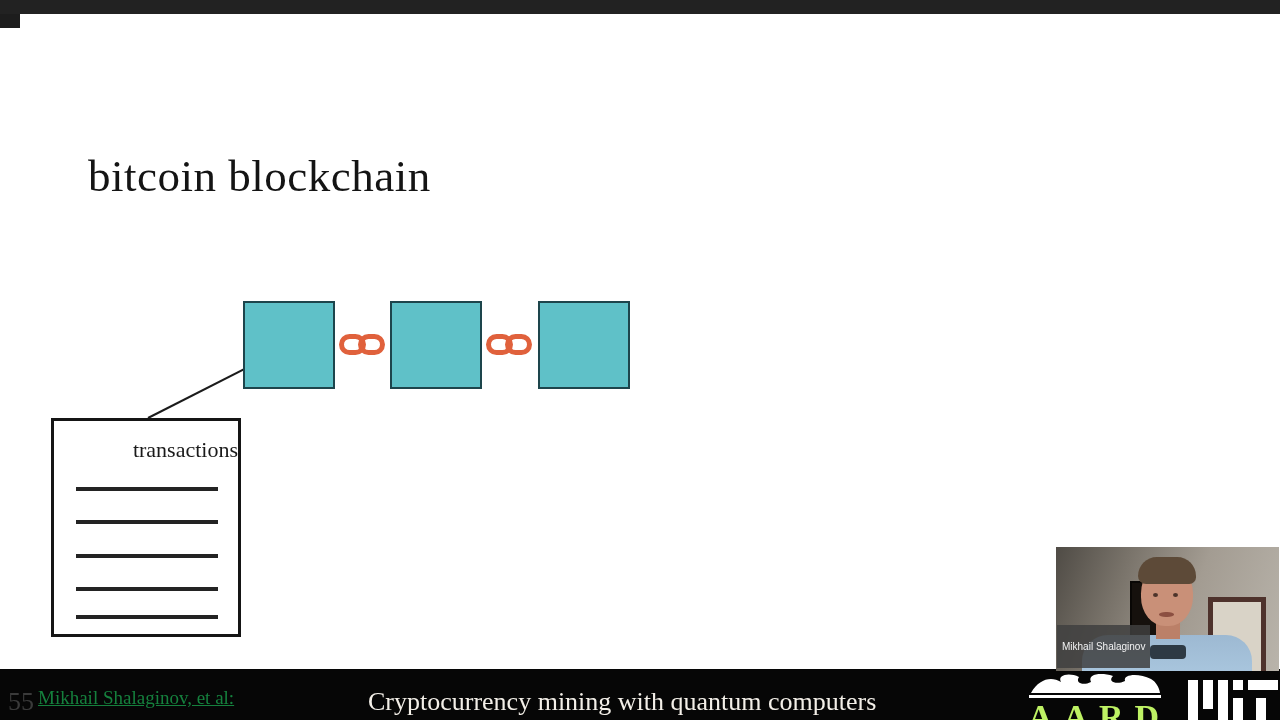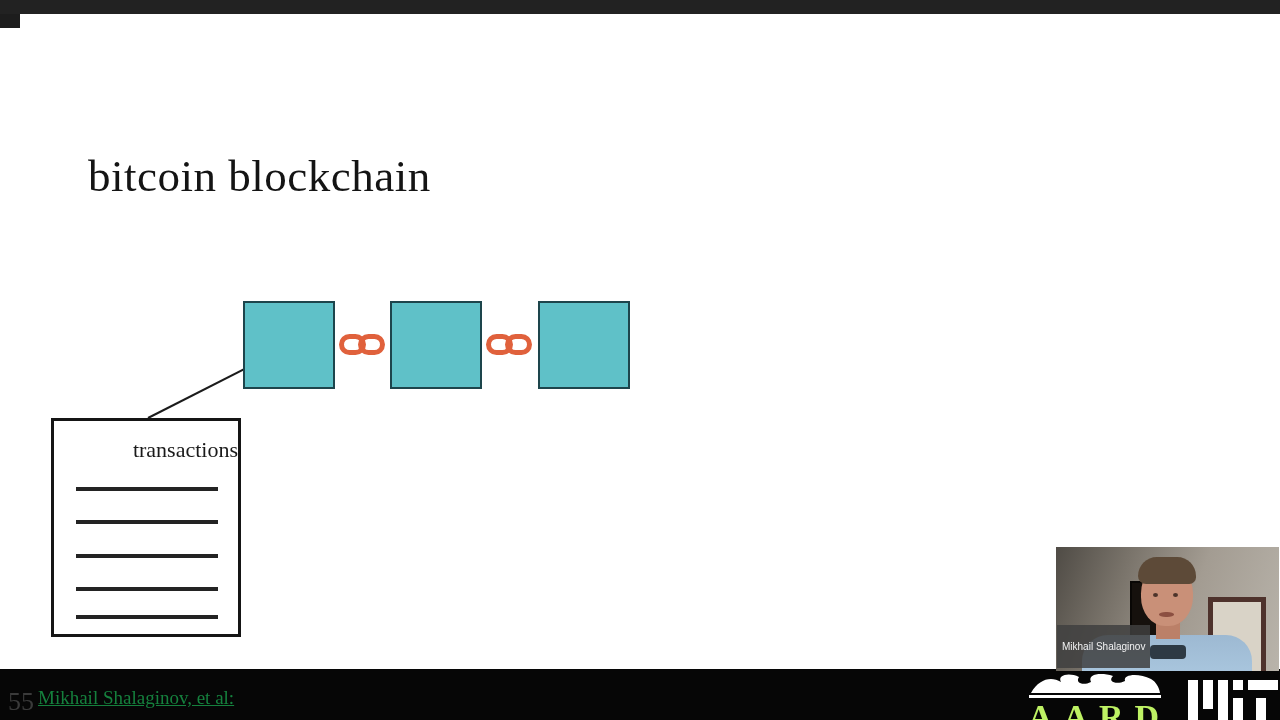--- a/index.html
+++ b/index.html
@@ -98,20 +98,21 @@
         <div class="tx-line" style="top: 99px;"></div>
         <div class="tx-line" style="top: 133px;"></div>
         <div class="tx-line" style="top: 166px;"></div>
         <div class="tx-line" style="top: 194px;"></div>
       </div>
   </div>
 
   <div class="footer">
     <div class="slide-num">55</div>
     <div class="presenter">Mikhail Shalaginov, et al:</div>
+    <div class="talk-title">Cryptocurrency mining with quantum computers</div>
 
     <div class="aard">
       <svg width="132" height="22" viewBox="0 0 132 22">
         <path d="M2 21 C10 7 22 4 32 10 C28 3 40 0 50 5 C46 11 54 14 62 10 C58 2 72 0 84 4 C78 10 88 13 96 9 C94 2 110 1 122 7 C127 10 130 15 131 21 Z" fill="#ffffff"></path>
       </svg>
       <div class="aard-line"></div>
       <div class="aard-text">AARD</div>
     </div>
 
     <div class="mit" title="MIT">

